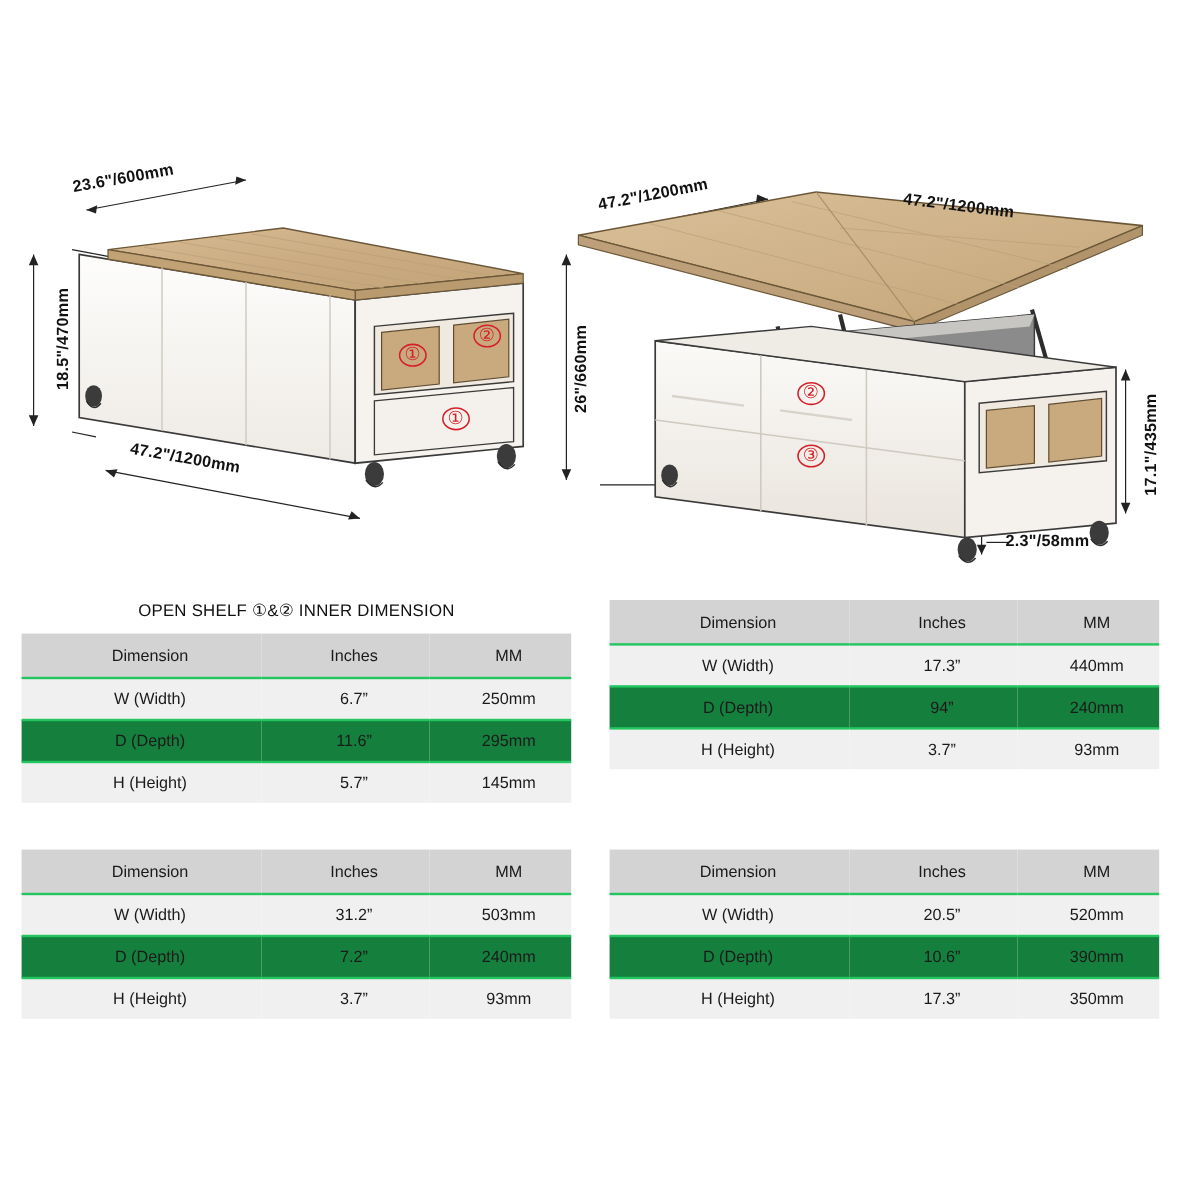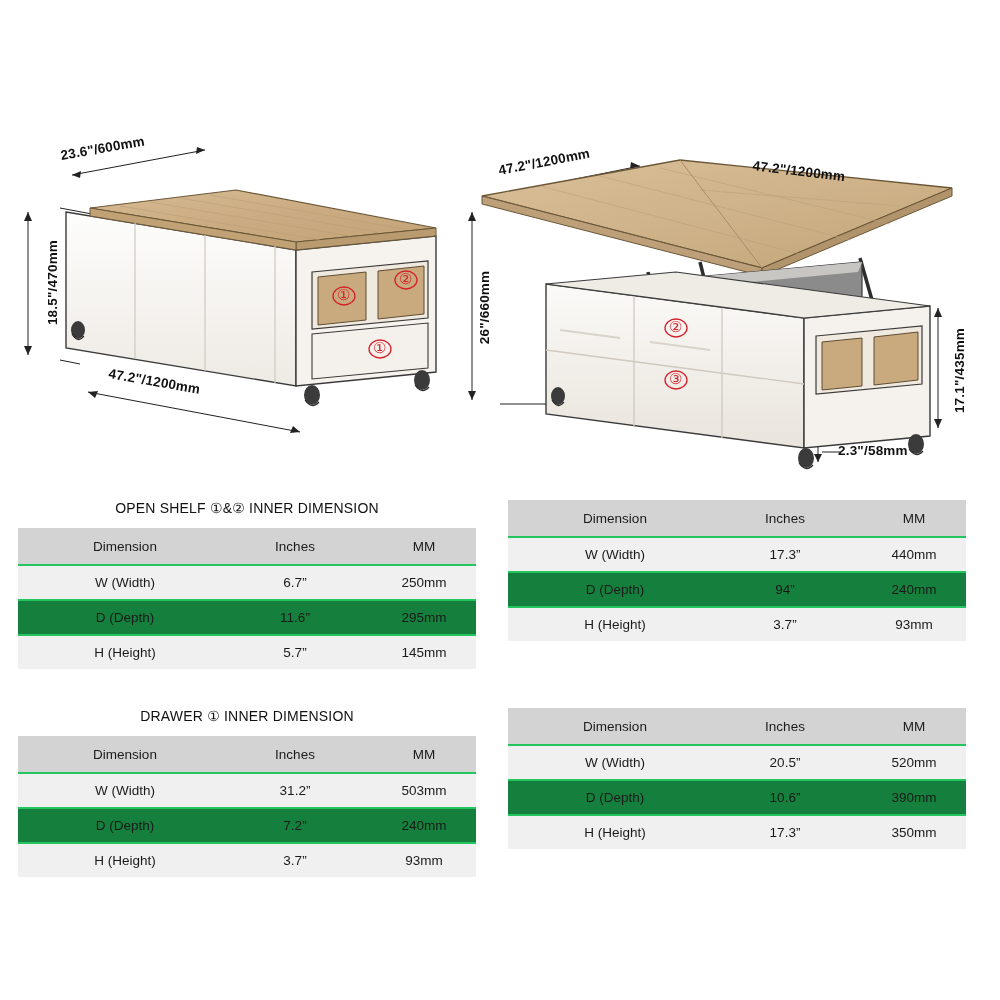--- a/index.html
+++ b/index.html
@@ -365,21 +365,20 @@
           <tr>
             <td>H (Height)</td>
             <td>3.7”</td>
             <td>93mm</td>
           </tr>
         </tbody>
       </table>
     </div>
 
     <div class="table-block tb-3">
-      <div class="table-title">DRAWER ① INNER DIMENSION</div>
       <table class="dims">
         <colgroup>
             <col class="c1">
             <col class="c2">
             <col class="c3">
           </colgroup>
         <thead>
           <tr>
             <th>Dimension</th>
             <th>Inches</th>

